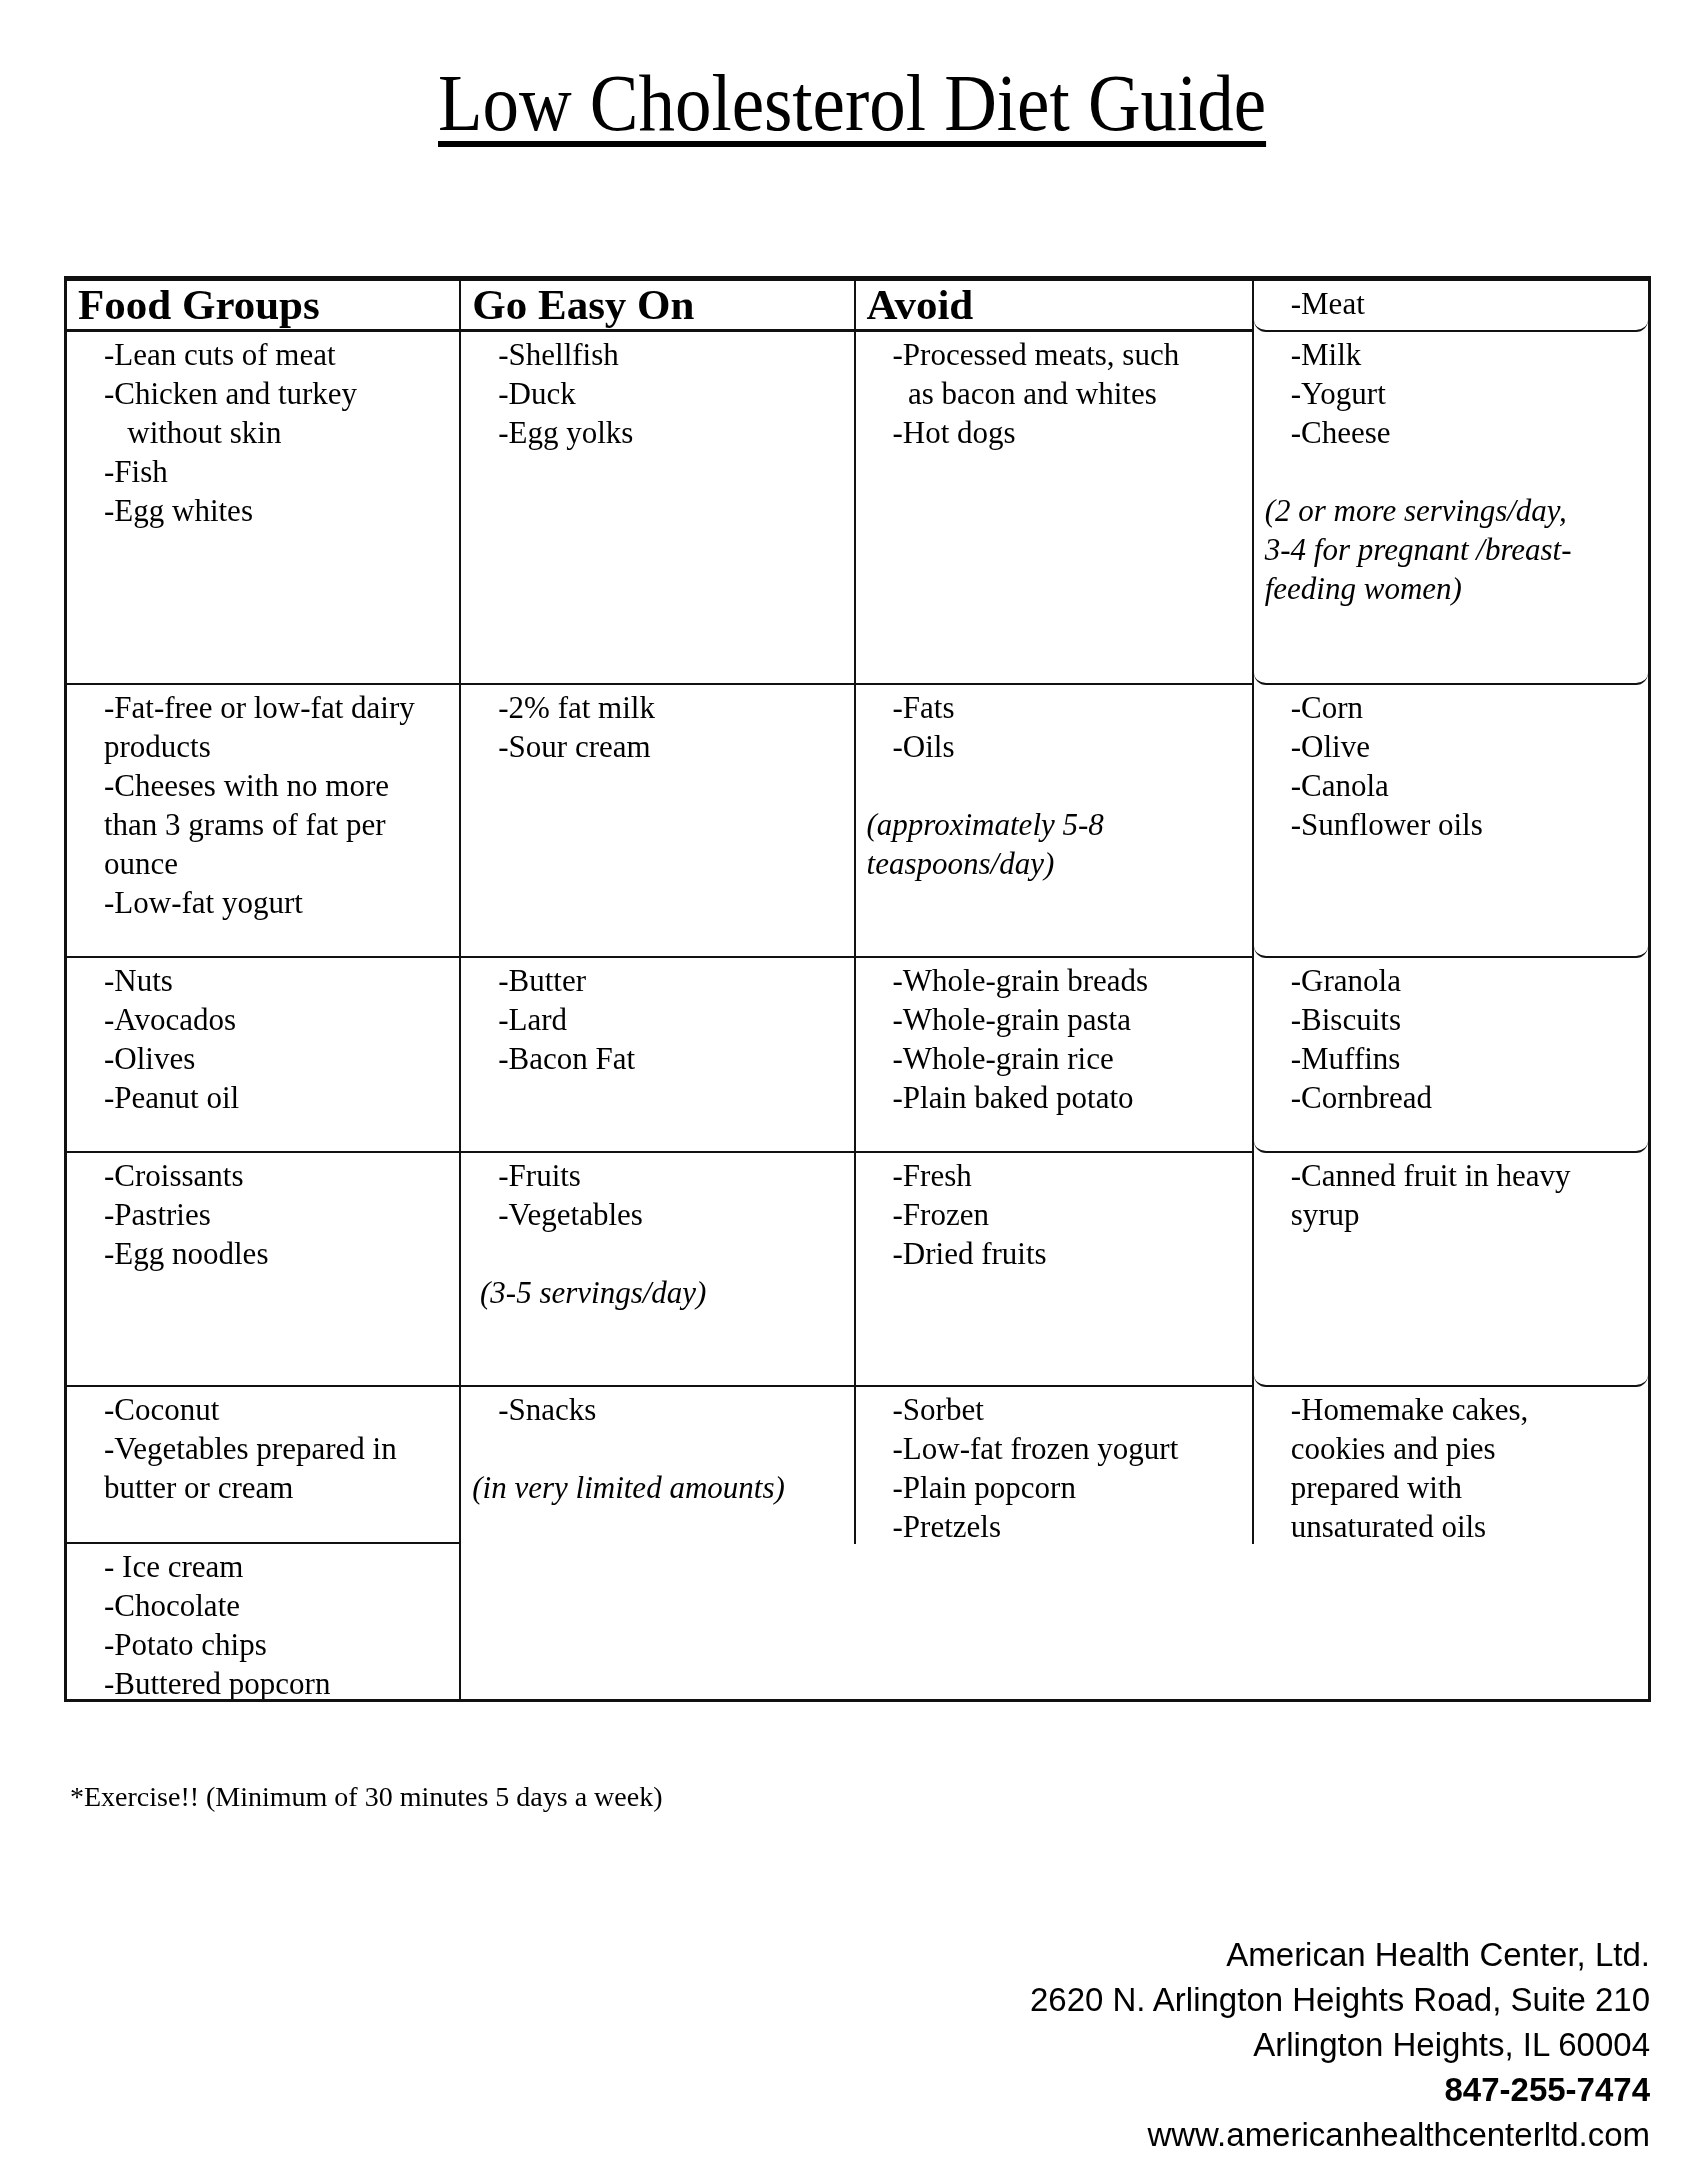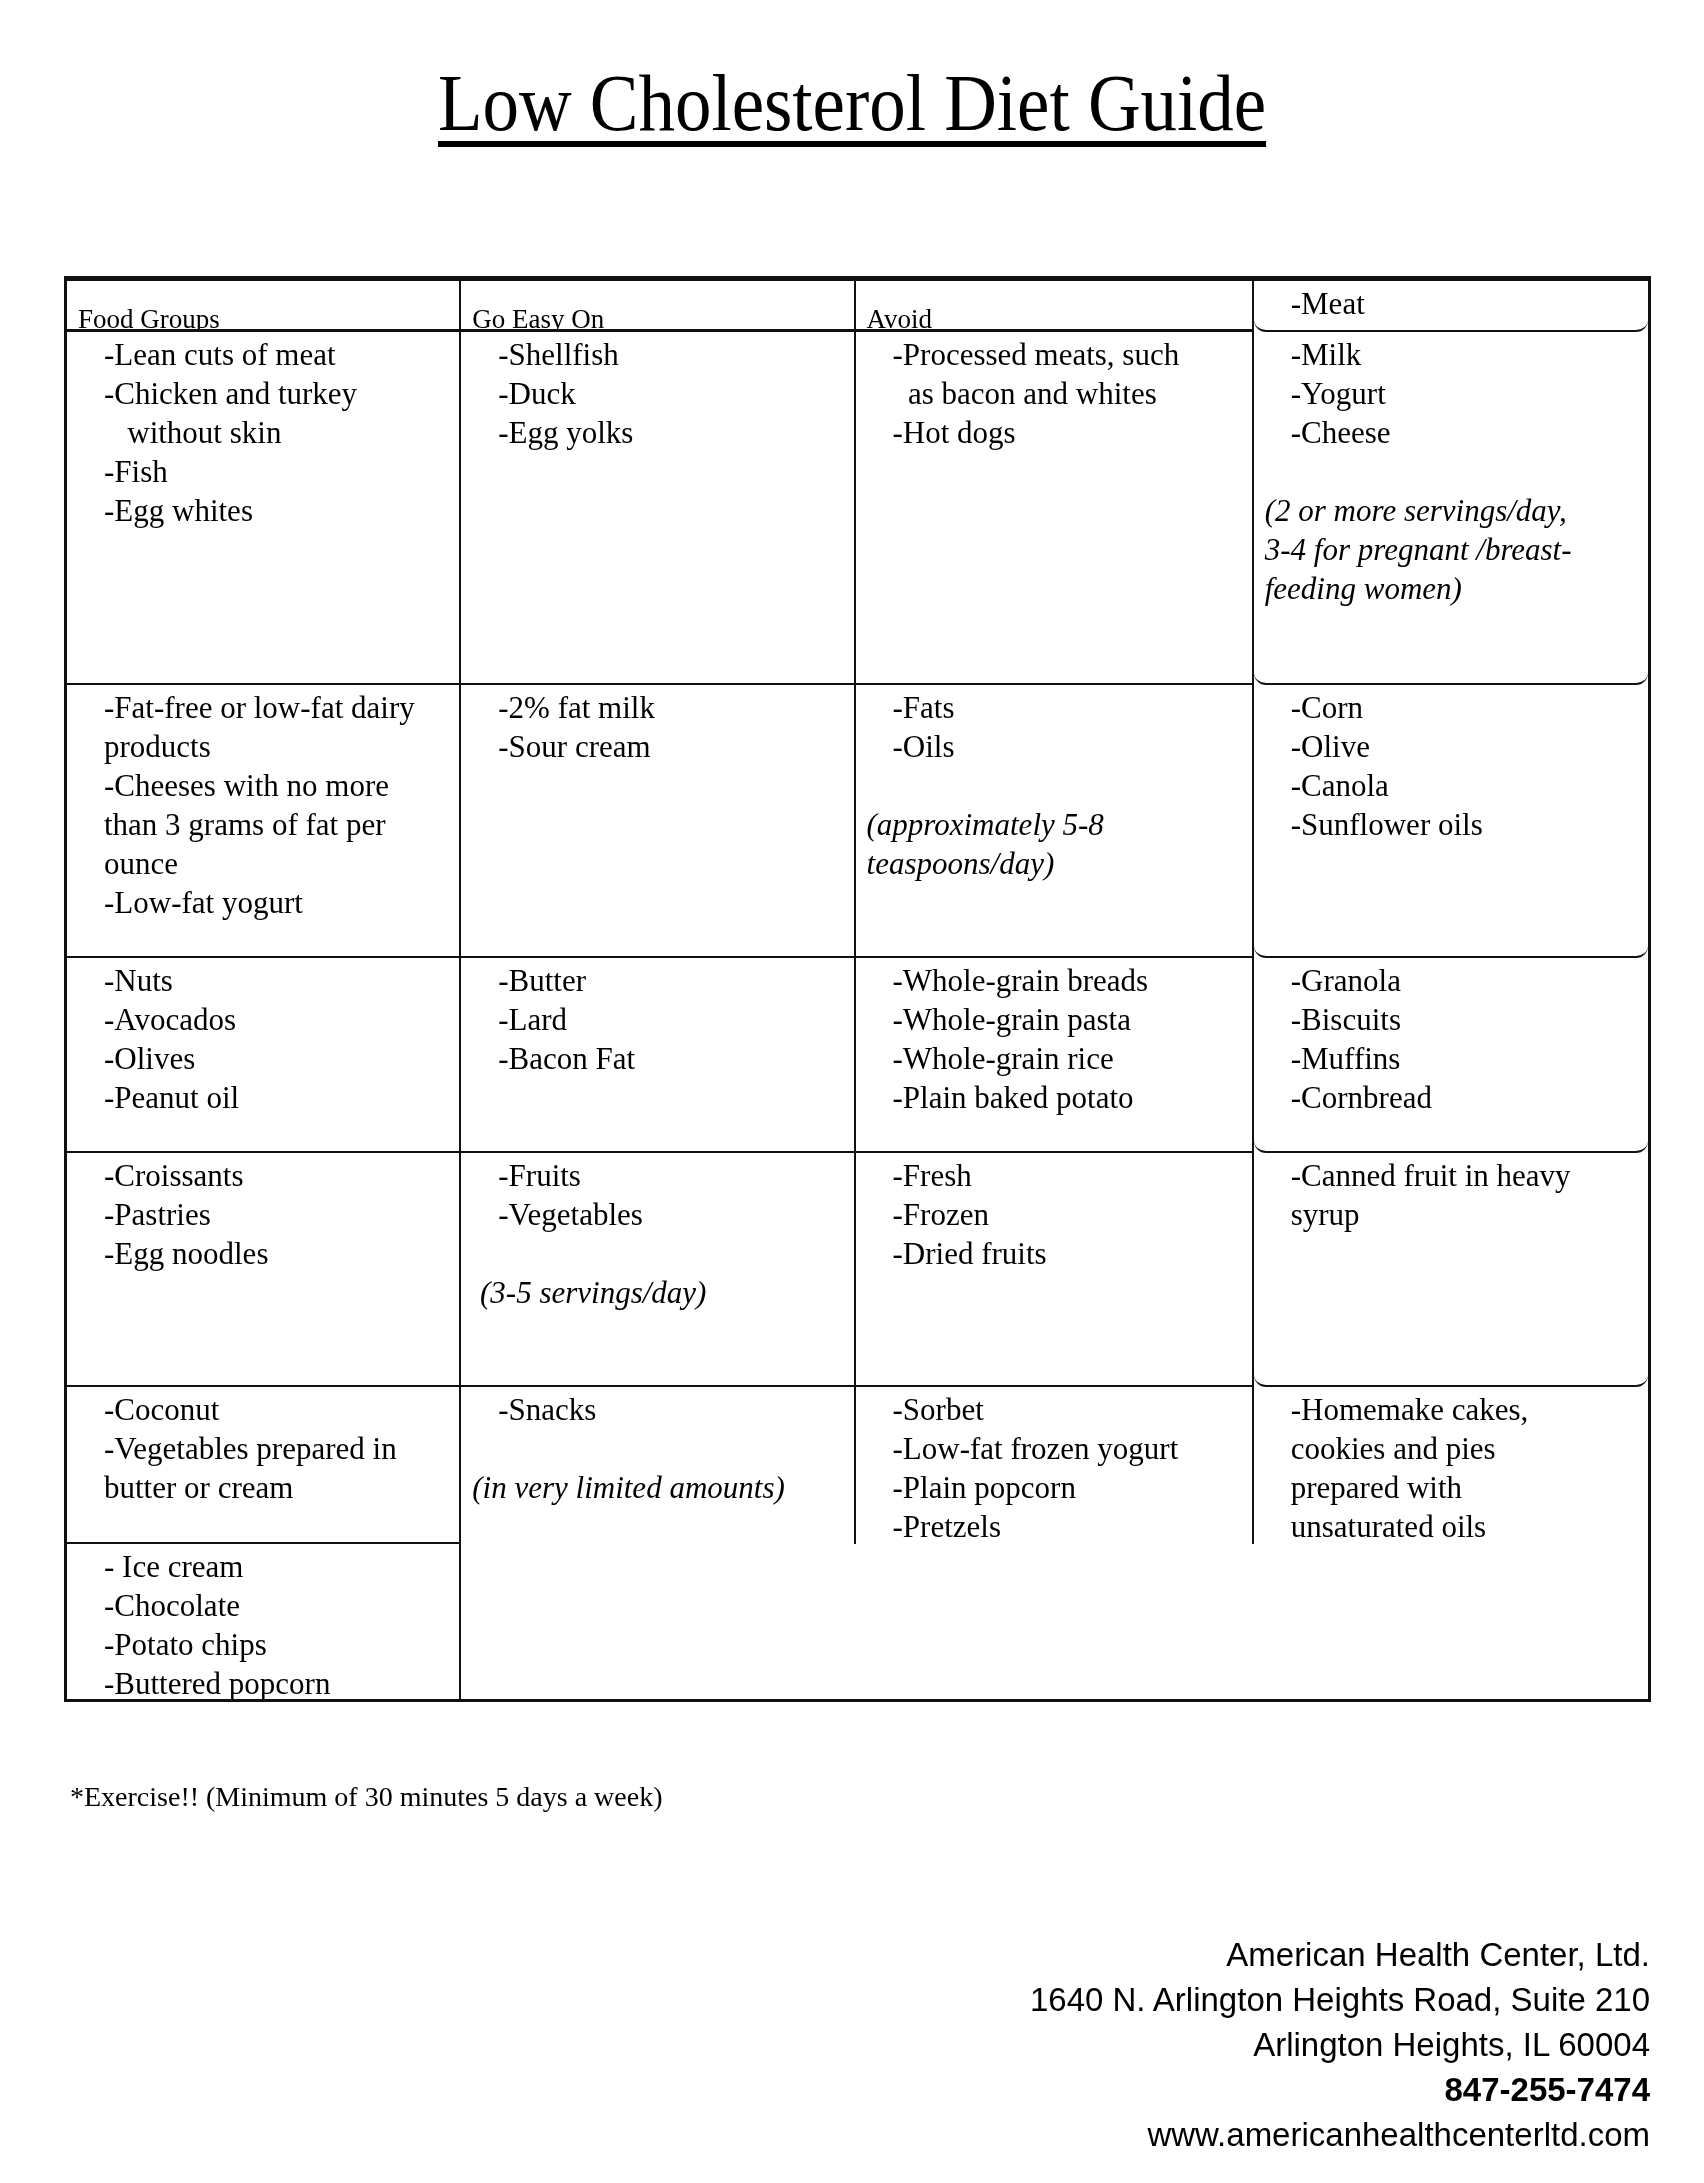--- a/index.html
+++ b/index.html
@@ -48,25 +48,25 @@
   .cell {
     border-right: 2.4px solid #111;
     border-bottom: 2.4px solid #111;
     box-sizing: border-box;
     padding: 3.2px 8px 0 11px;
     overflow: hidden;
   }
   .cell:nth-child(4n) { border-right: none; border-radius: 12px; }
   .cell.last-row { border-bottom: none; }
   .th {
-    font-weight: 400;
-    font-size: 27px;
+    font-weight: 700;
+    font-size: 43px;
     line-height: 44px;
     border-bottom: 3.2px solid #111;
-    padding-top: 16px;
+    padding-top: 2px;
   }
   .cell-text {
     font-size: 31px;
     line-height: 39px;
     white-space: pre-wrap;
     margin-left: 26px;
   }
   .cell-note {
     font-size: 31px;
     line-height: 39px;
@@ -241,18 +241,18 @@
 -Chocolate
 -Potato chips
 -Buttered popcorn</div>
   </div>
 </div>
 
 <div class="exercise-note">*Exercise!! (Minimum of 30 minutes 5 days a week)</div>
 
 <div class="footer">
   <div>American Health Center, Ltd.</div>
-  <div>1640 N. Arlington Heights Road, Suite 210</div>
+  <div>2620 N. Arlington Heights Road, Suite 210</div>
   <div>Arlington Heights, IL 60004</div>
   <div class="bold">847-255-7474</div>
   <div>www.americanhealthcenterltd.com</div>
 </div>
 
 
 </body></html>

